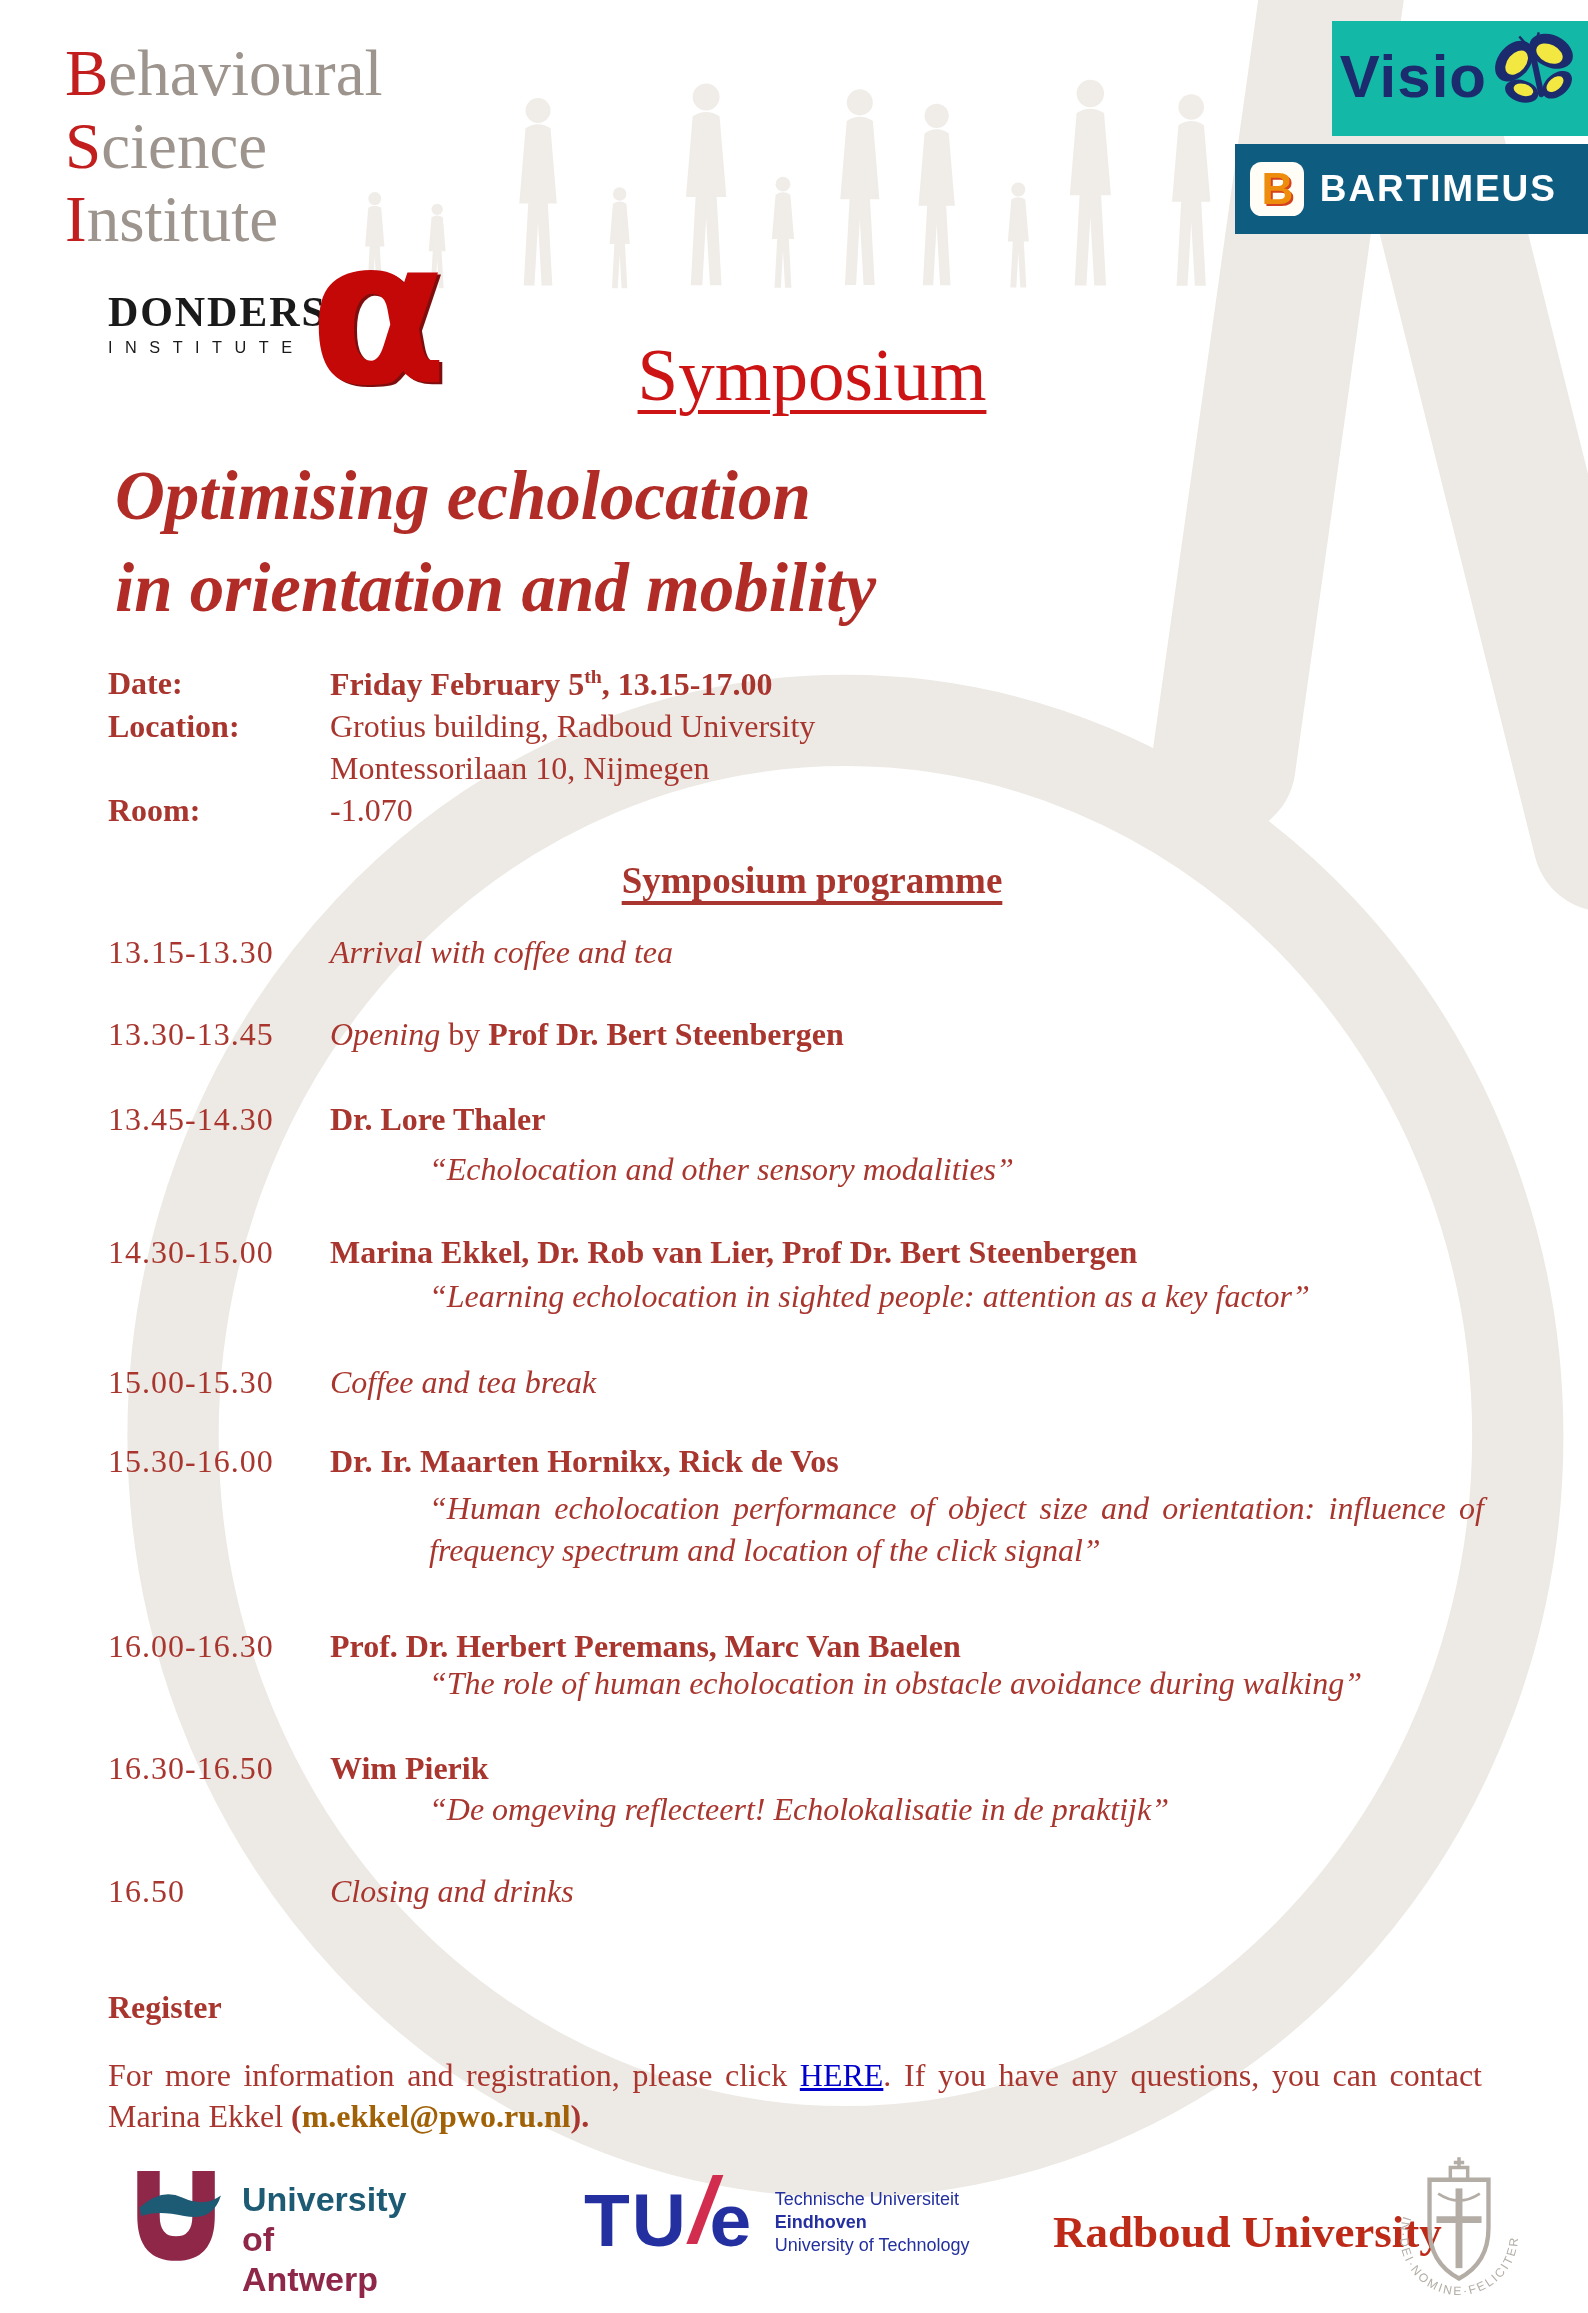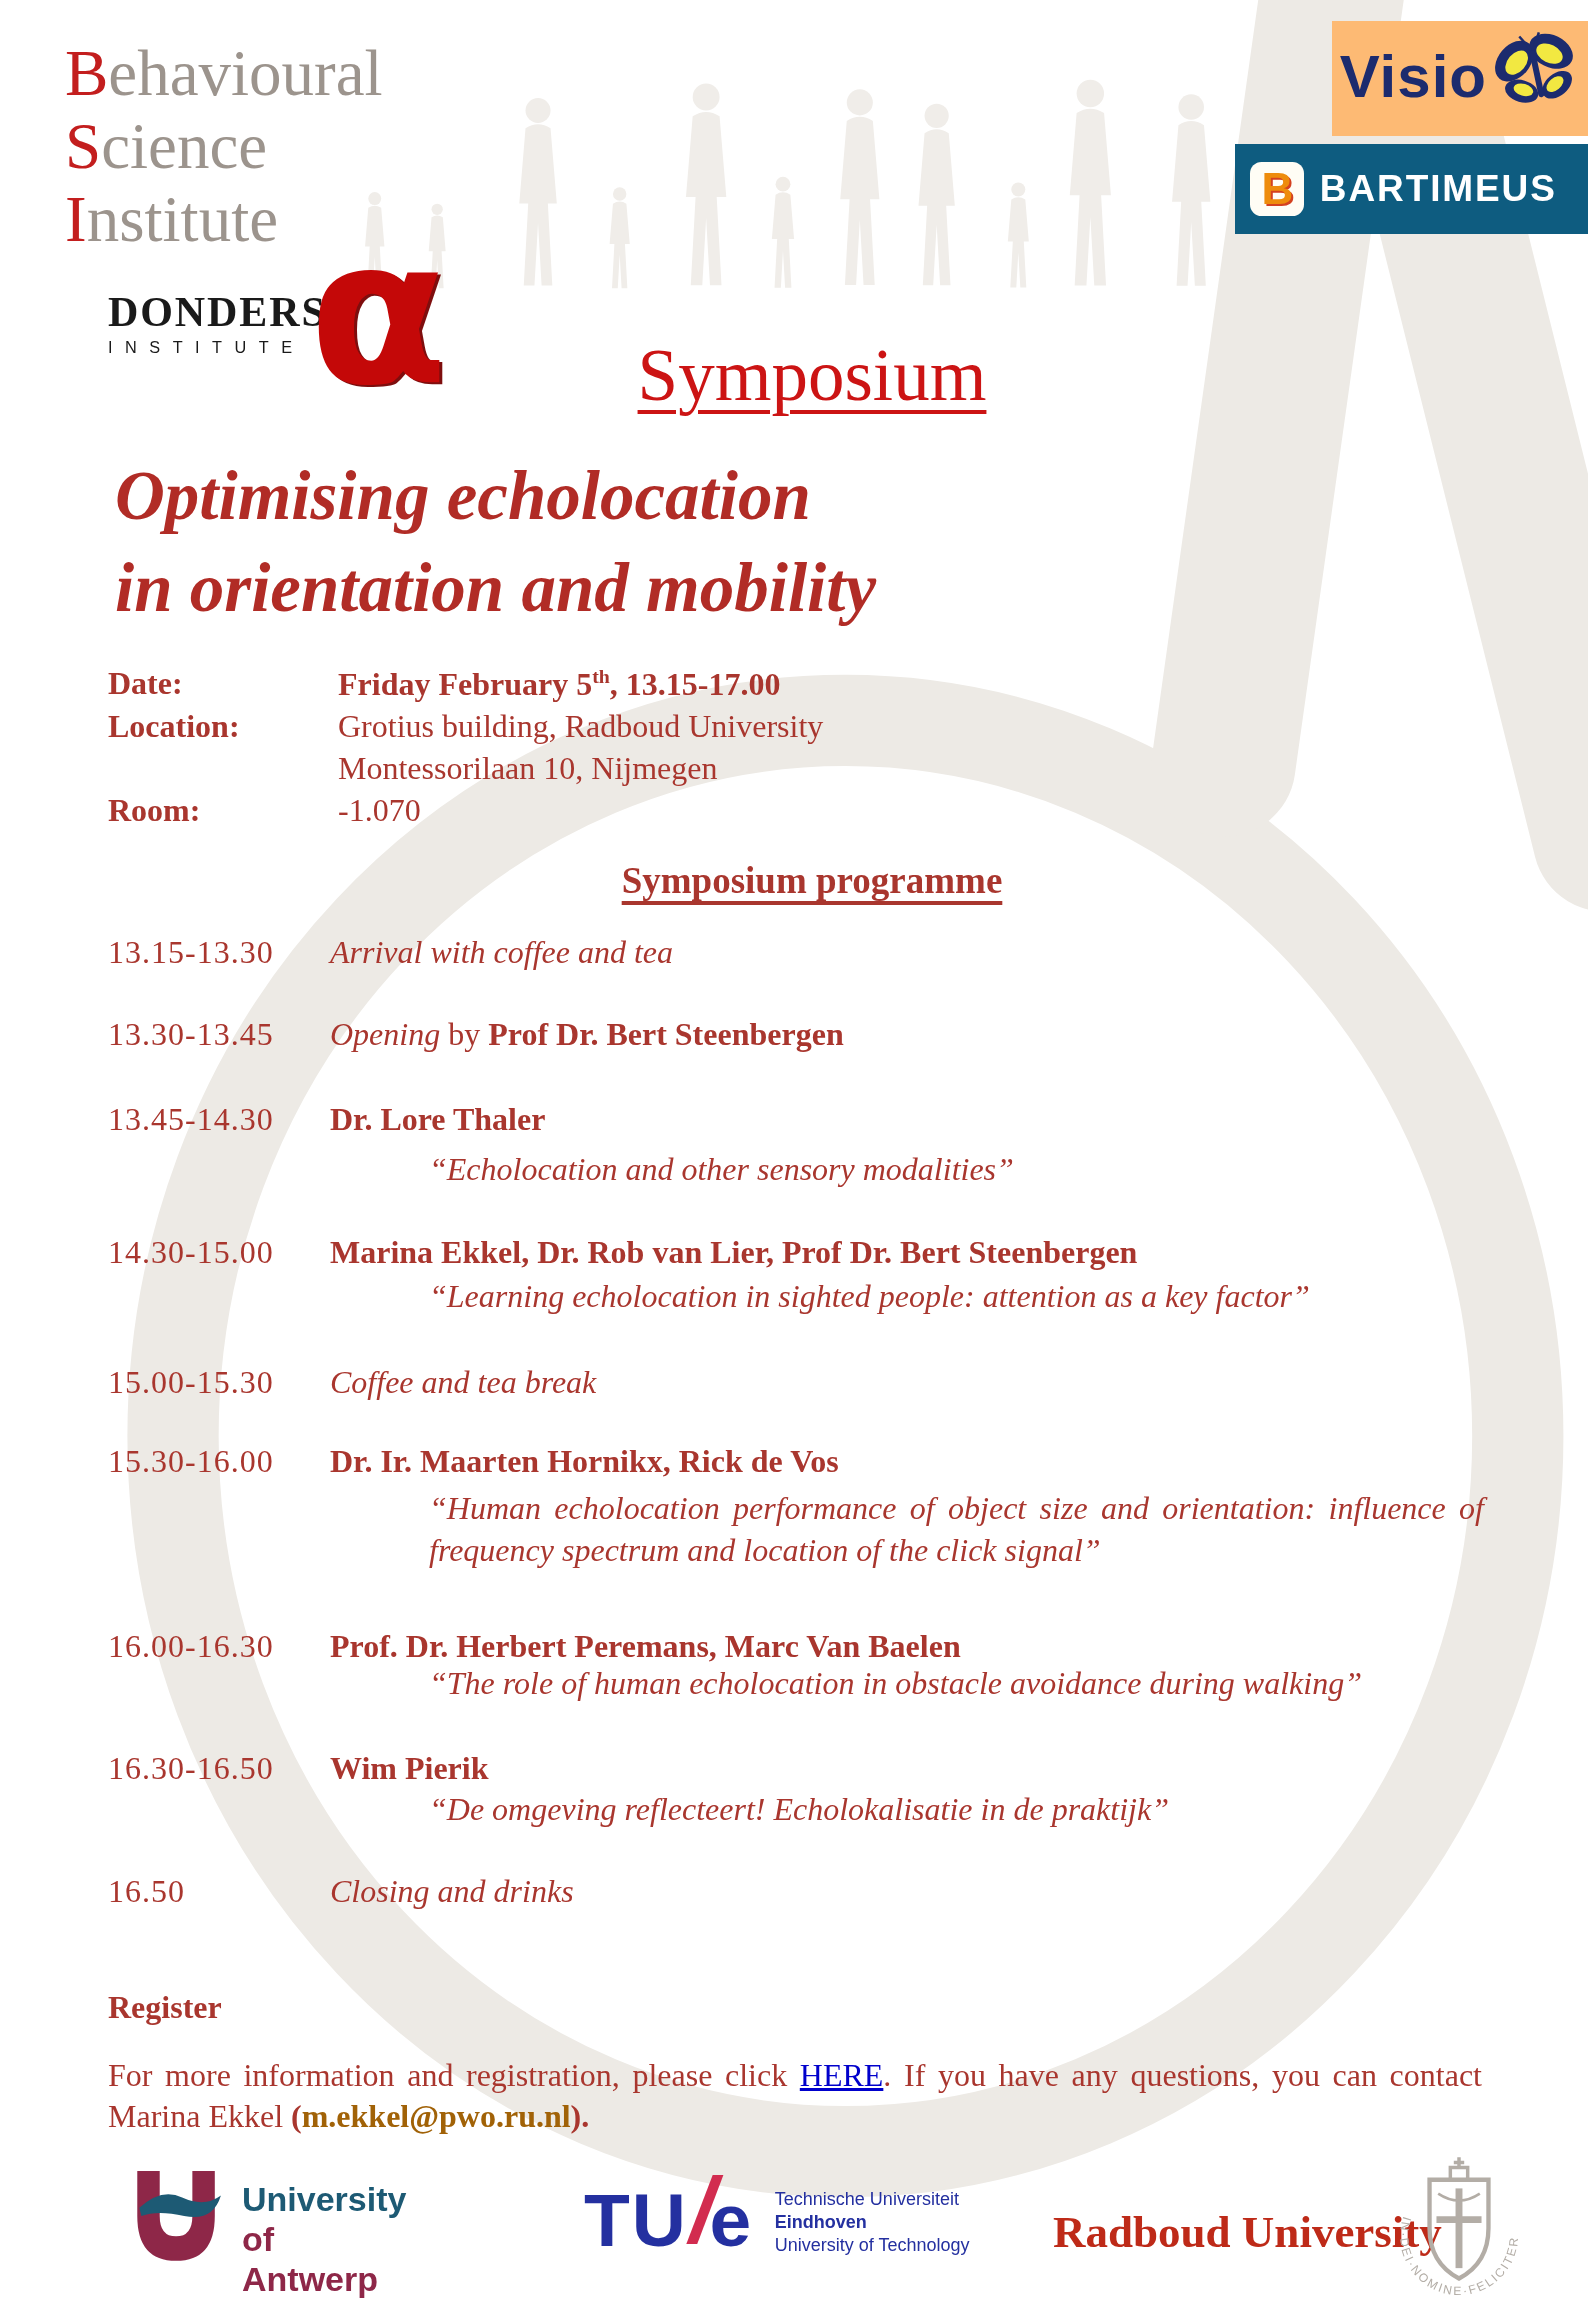--- a/index.html
+++ b/index.html
@@ -22,21 +22,21 @@
 
   
   .donders{position:absolute;left:108px;top:288px;z-index:2;color:#1a1a1a;}
   .d-title{font-size:42px;font-weight:bold;letter-spacing:1.9px;font-family:"Liberation Serif",serif;}
   .d-sub{font-size:16.3px;letter-spacing:12.5px;margin-top:1.9px;font-family:"Liberation Sans",sans-serif;}
   .d-alpha{position:absolute;left:309px;top:211px;font-family:"DejaVu Sans",sans-serif;
            font-size:202px;line-height:202px;font-weight:bold;color:#c40808;
            text-shadow:2.9px 1.9px 0 #7e0e0e;z-index:2;}
 
   
-  .visio{position:absolute;left:1332px;top:21px;width:257px;height:115px;background:#fdba74;z-index:2;}
+  .visio{position:absolute;left:1332px;top:21px;width:257px;height:115px;background:#14b8a6;z-index:2;}
   .visio-word{position:absolute;left:7.7px;top:21px;font-family:"Liberation Sans",sans-serif;
               font-weight:bold;font-size:60px;color:#1c2b6e;letter-spacing:1px;}
   .bfly{position:absolute;left:156px;top:0px;}
 
   
   .bartimeus{position:absolute;left:1235px;top:144px;width:354px;height:90px;background:#0e5c80;
              display:flex;align-items:center;z-index:2;}
   .b-badge{display:inline-block;width:54px;height:54px;margin-left:15.4px;background:#fffdf5;
            border-radius:11.5px;color:#ee8c0c;font-family:"Liberation Sans",sans-serif;
            font-weight:bold;font-size:44px;line-height:54px;text-align:center;
@@ -47,21 +47,21 @@
   
   .title{position:absolute;left:35px;top:334px;width:1554px;text-align:center;z-index:1;}
   .title span{font-size:73px;color:var(--title-red);text-decoration:underline;
               text-decoration-thickness:3.8px;text-underline-offset:9.6px;}
   .subtitle{position:absolute;left:115px;top:450px;width:1474px;text-align:left;
             font-size:69px;line-height:92px;font-weight:bold;font-style:italic;
             color:var(--subtitle-red);z-index:1;}
 
   
   .lbl{position:absolute;left:108px;font-size:32px;font-weight:bold;color:var(--red);z-index:1;}
-  .val{position:absolute;left:338px;font-size:32px;color:var(--red);z-index:1;white-space:nowrap;}
+  .val{position:absolute;left:330px;font-size:32px;color:var(--red);z-index:1;white-space:nowrap;}
   .val.bold{font-weight:bold;}
   .val sup{font-size:0.62em;vertical-align:super;}
 
   .prog-head{position:absolute;left:35px;top:859px;width:1554px;text-align:center;z-index:1;}
   .prog-head span{font-size:37px;font-weight:bold;color:var(--red);text-decoration:underline;
                   text-decoration-thickness:3.8px;text-underline-offset:7.7px;margin-top:20px;}
 
   
   .time{position:absolute;left:108px;font-size:32px;color:var(--red);letter-spacing:1px;z-index:1;white-space:nowrap;}
   .cont{position:absolute;left:330px;font-size:32px;color:var(--red);z-index:1;white-space:nowrap;}

